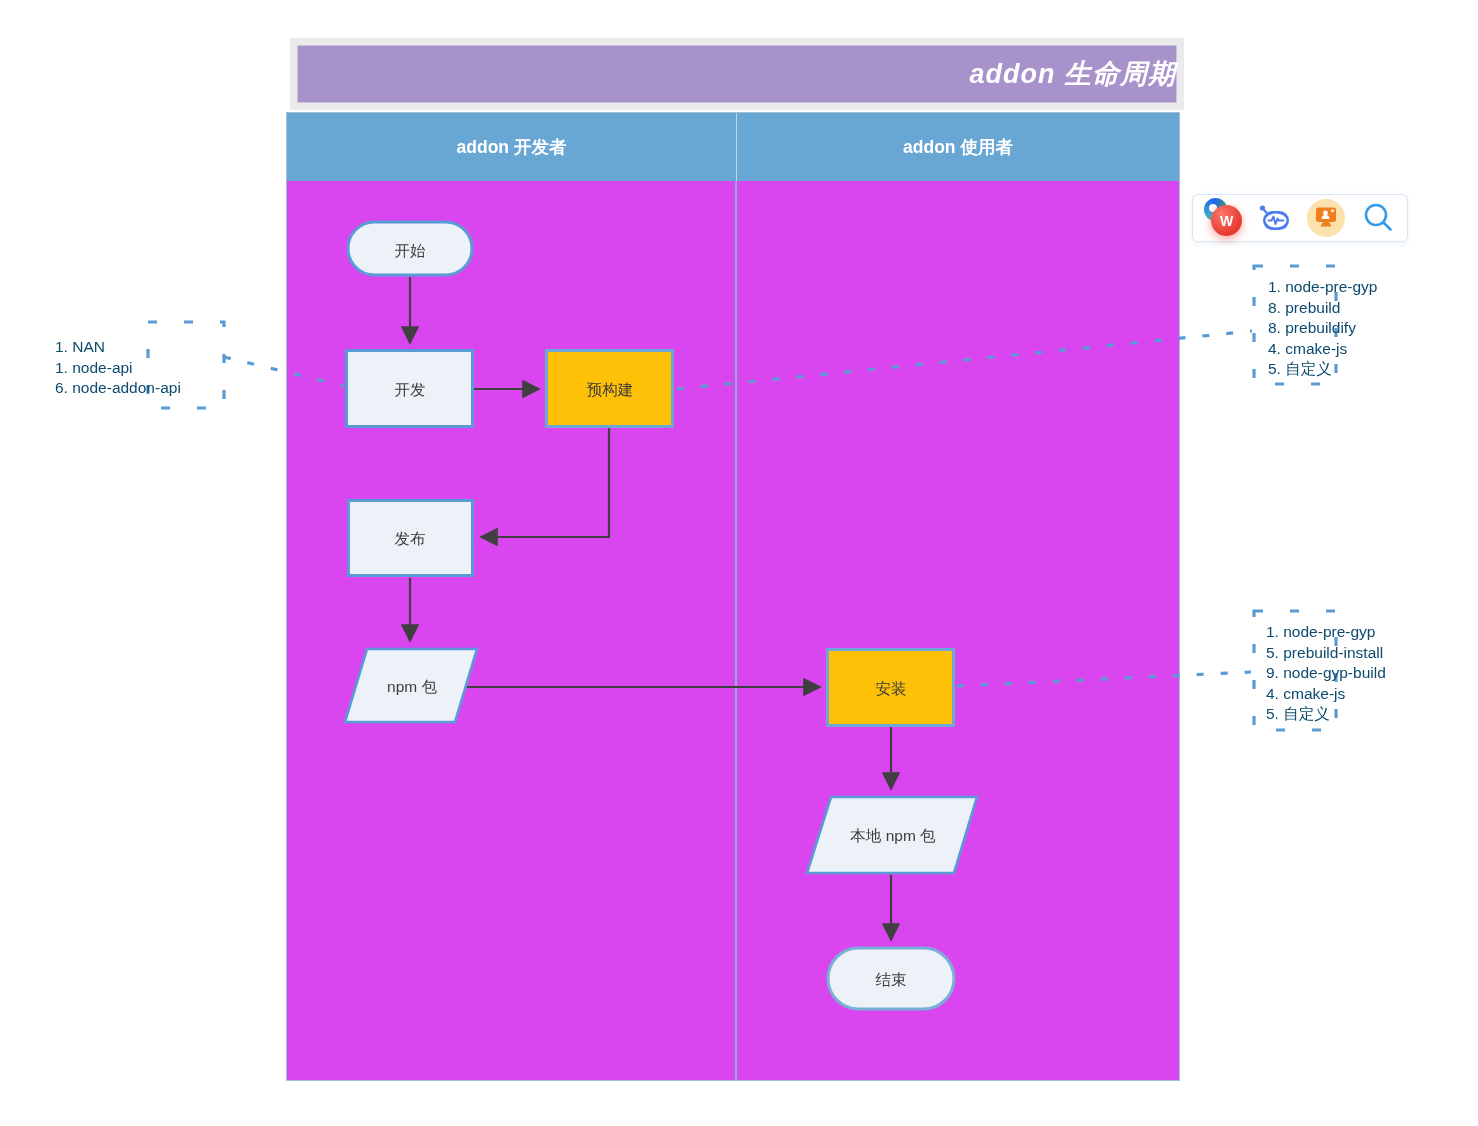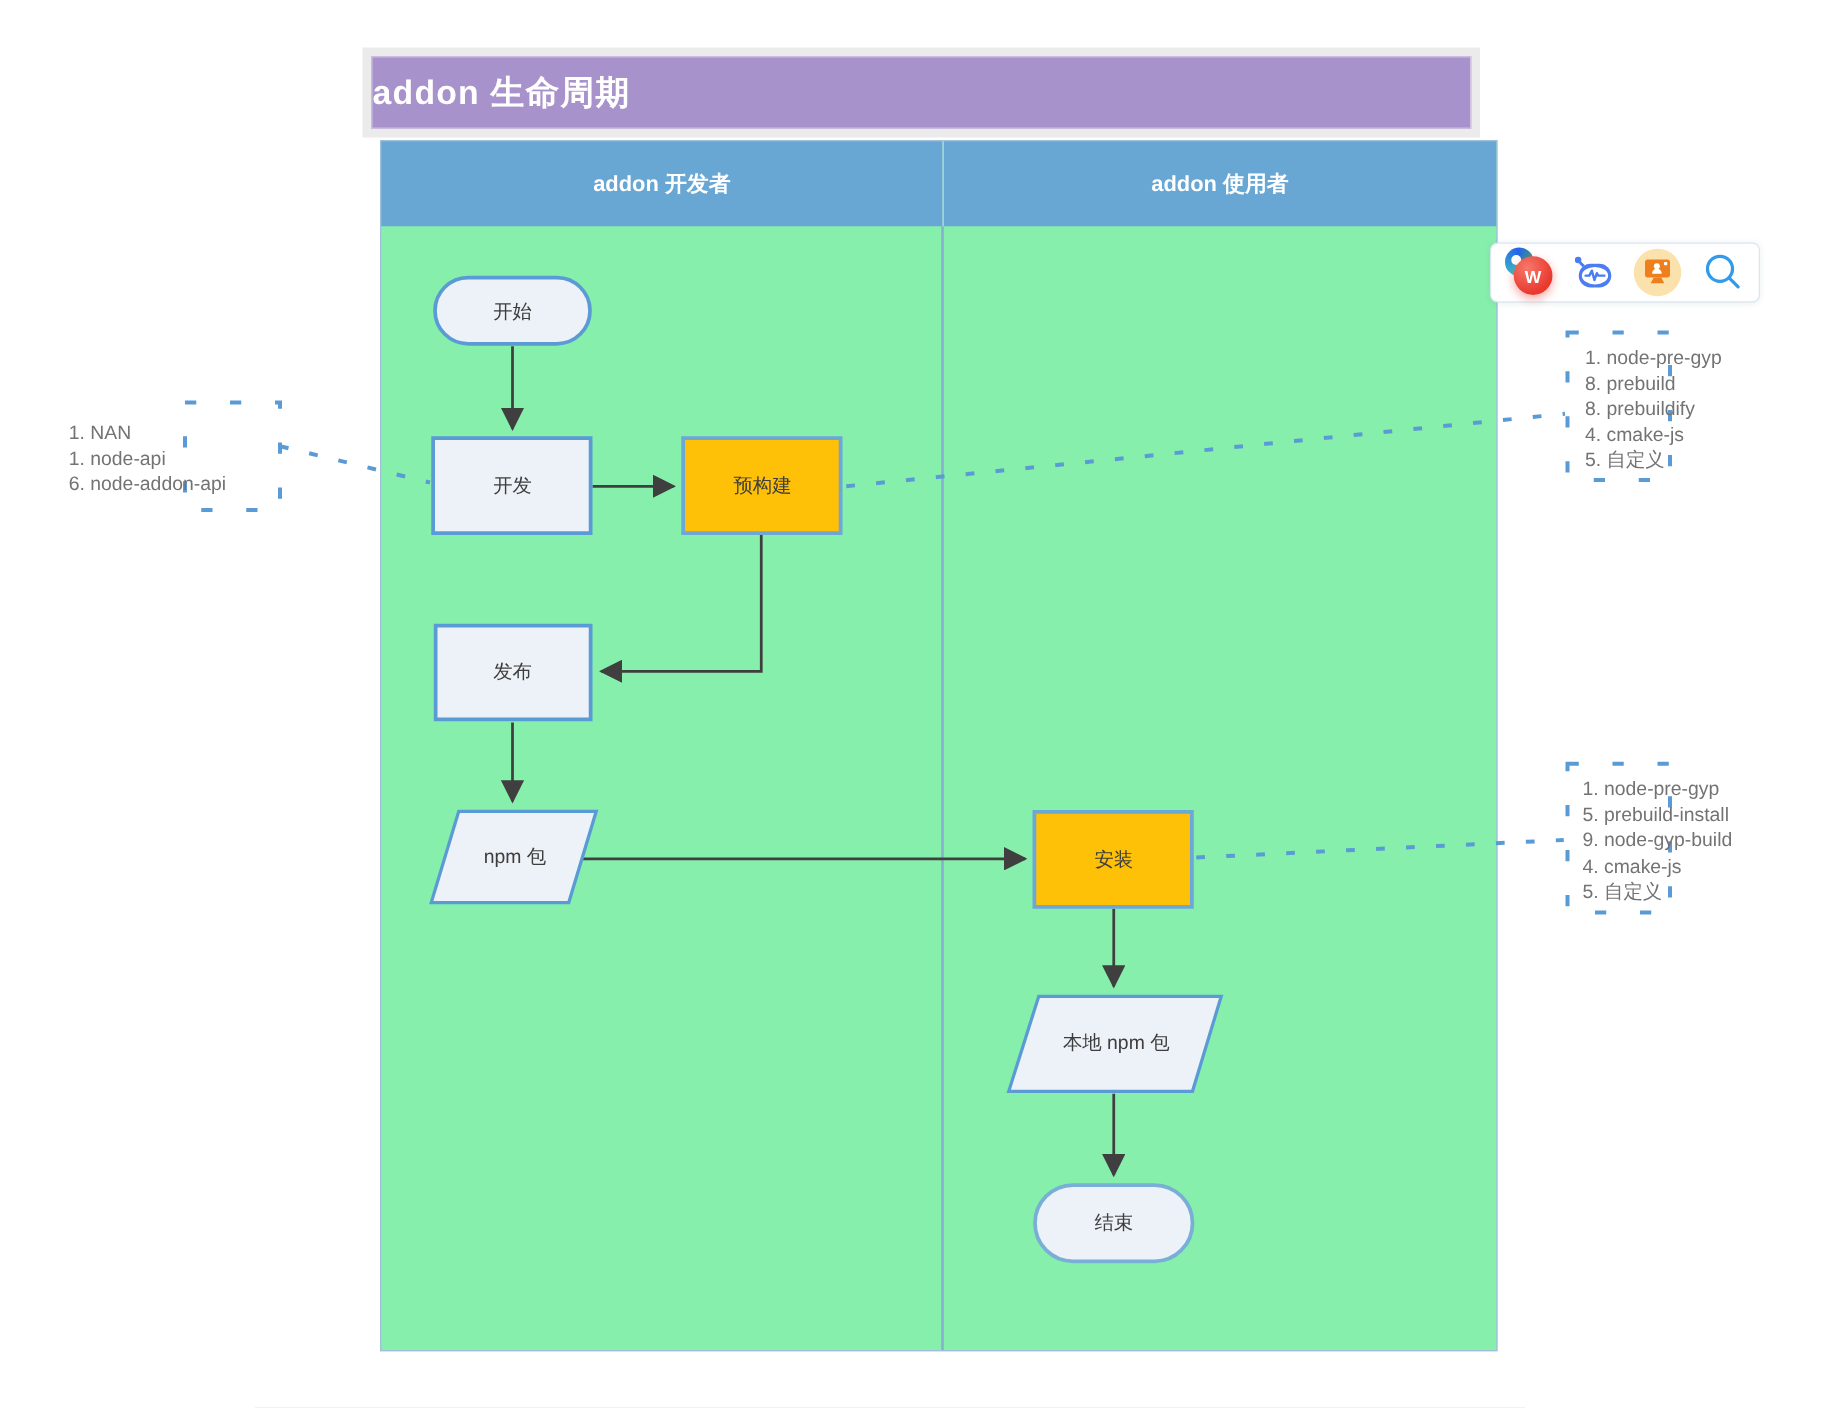--- a/index.html
+++ b/index.html
@@ -4,42 +4,42 @@
 <style>
   html,body{margin:0;padding:0;background:#ffffff;}
   body{width:1478px;height:1126px;position:relative;overflow:hidden;
        font-family:"Liberation Sans","DejaVu Sans",sans-serif;color:#3d3d3d;}
   .page{position:absolute;inset:0;}
 
   
   .title-frame{position:absolute;left:290px;top:38px;width:894px;height:72px;
                background:#ebebeb;box-sizing:border-box;padding:7px;}
   .title-inner{width:100%;height:100%;background:#a892cc;border:1px solid #cfc2e3;
-               box-sizing:border-box;display:flex;align-items:center;justify-content:flex-start;}
+               box-sizing:border-box;display:flex;align-items:center;justify-content:flex-end;font-style:italic;}
   .title-inner span{color:#ffffff;font-size:27px;font-weight:bold;letter-spacing:1px;}
 
   
-  .lanes{position:absolute;left:304px;top:112px;width:894px;height:969px;
-         box-sizing:border-box;border:1.5px solid #9fc0d8;background:#86efac;}
+  .lanes{position:absolute;left:286px;top:112px;width:894px;height:969px;
+         box-sizing:border-box;border:1.5px solid #9fc0d8;background:#d946ef;}
   .lane-headers{display:flex;height:68px;}
   .lane-header{background:#68a7d3;display:flex;align-items:center;justify-content:center;
                box-sizing:border-box;}
   .lane-header.first{width:449px;}
   .lane-header.second{flex:1;border-left:1px solid rgba(255,255,255,.55);}
   .lane-header span{color:#ffffff;font-weight:bold;font-size:17.5px;}
   .lane-body{position:relative;height:calc(100% - 68px);}
   .lane-divider{position:absolute;left:448px;top:0;width:1.5px;height:100%;background:#86afce;}
 
   
   svg.overlay{position:absolute;left:0;top:0;width:1478px;height:1126px;}
   svg.overlay text{font-family:"Liberation Sans","DejaVu Sans",sans-serif;
                    font-size:15.5px;fill:#3d3d3d;}
 
   
-  .annotation{position:absolute;font-size:15.5px;line-height:20.5px;color:#737373;white-space:nowrap;}
+  .annotation{position:absolute;font-size:15.5px;line-height:20.5px;color:#0c4a6e;white-space:nowrap;}
   .annotation.centered{text-align:left;}
 
   
   .ext-toolbar{position:absolute;left:1192px;top:194px;width:216px;height:48px;
                background:#ffffff;border:1px solid #d9e6f2;border-radius:6px;
                box-shadow:0 1px 5px rgba(80,120,160,.12);
                display:flex;align-items:center;justify-content:space-between;
                padding:0 8px;box-sizing:border-box;}
   .tb-icon{width:42px;height:42px;position:relative;display:flex;align-items:center;
            justify-content:center;cursor:pointer;}

